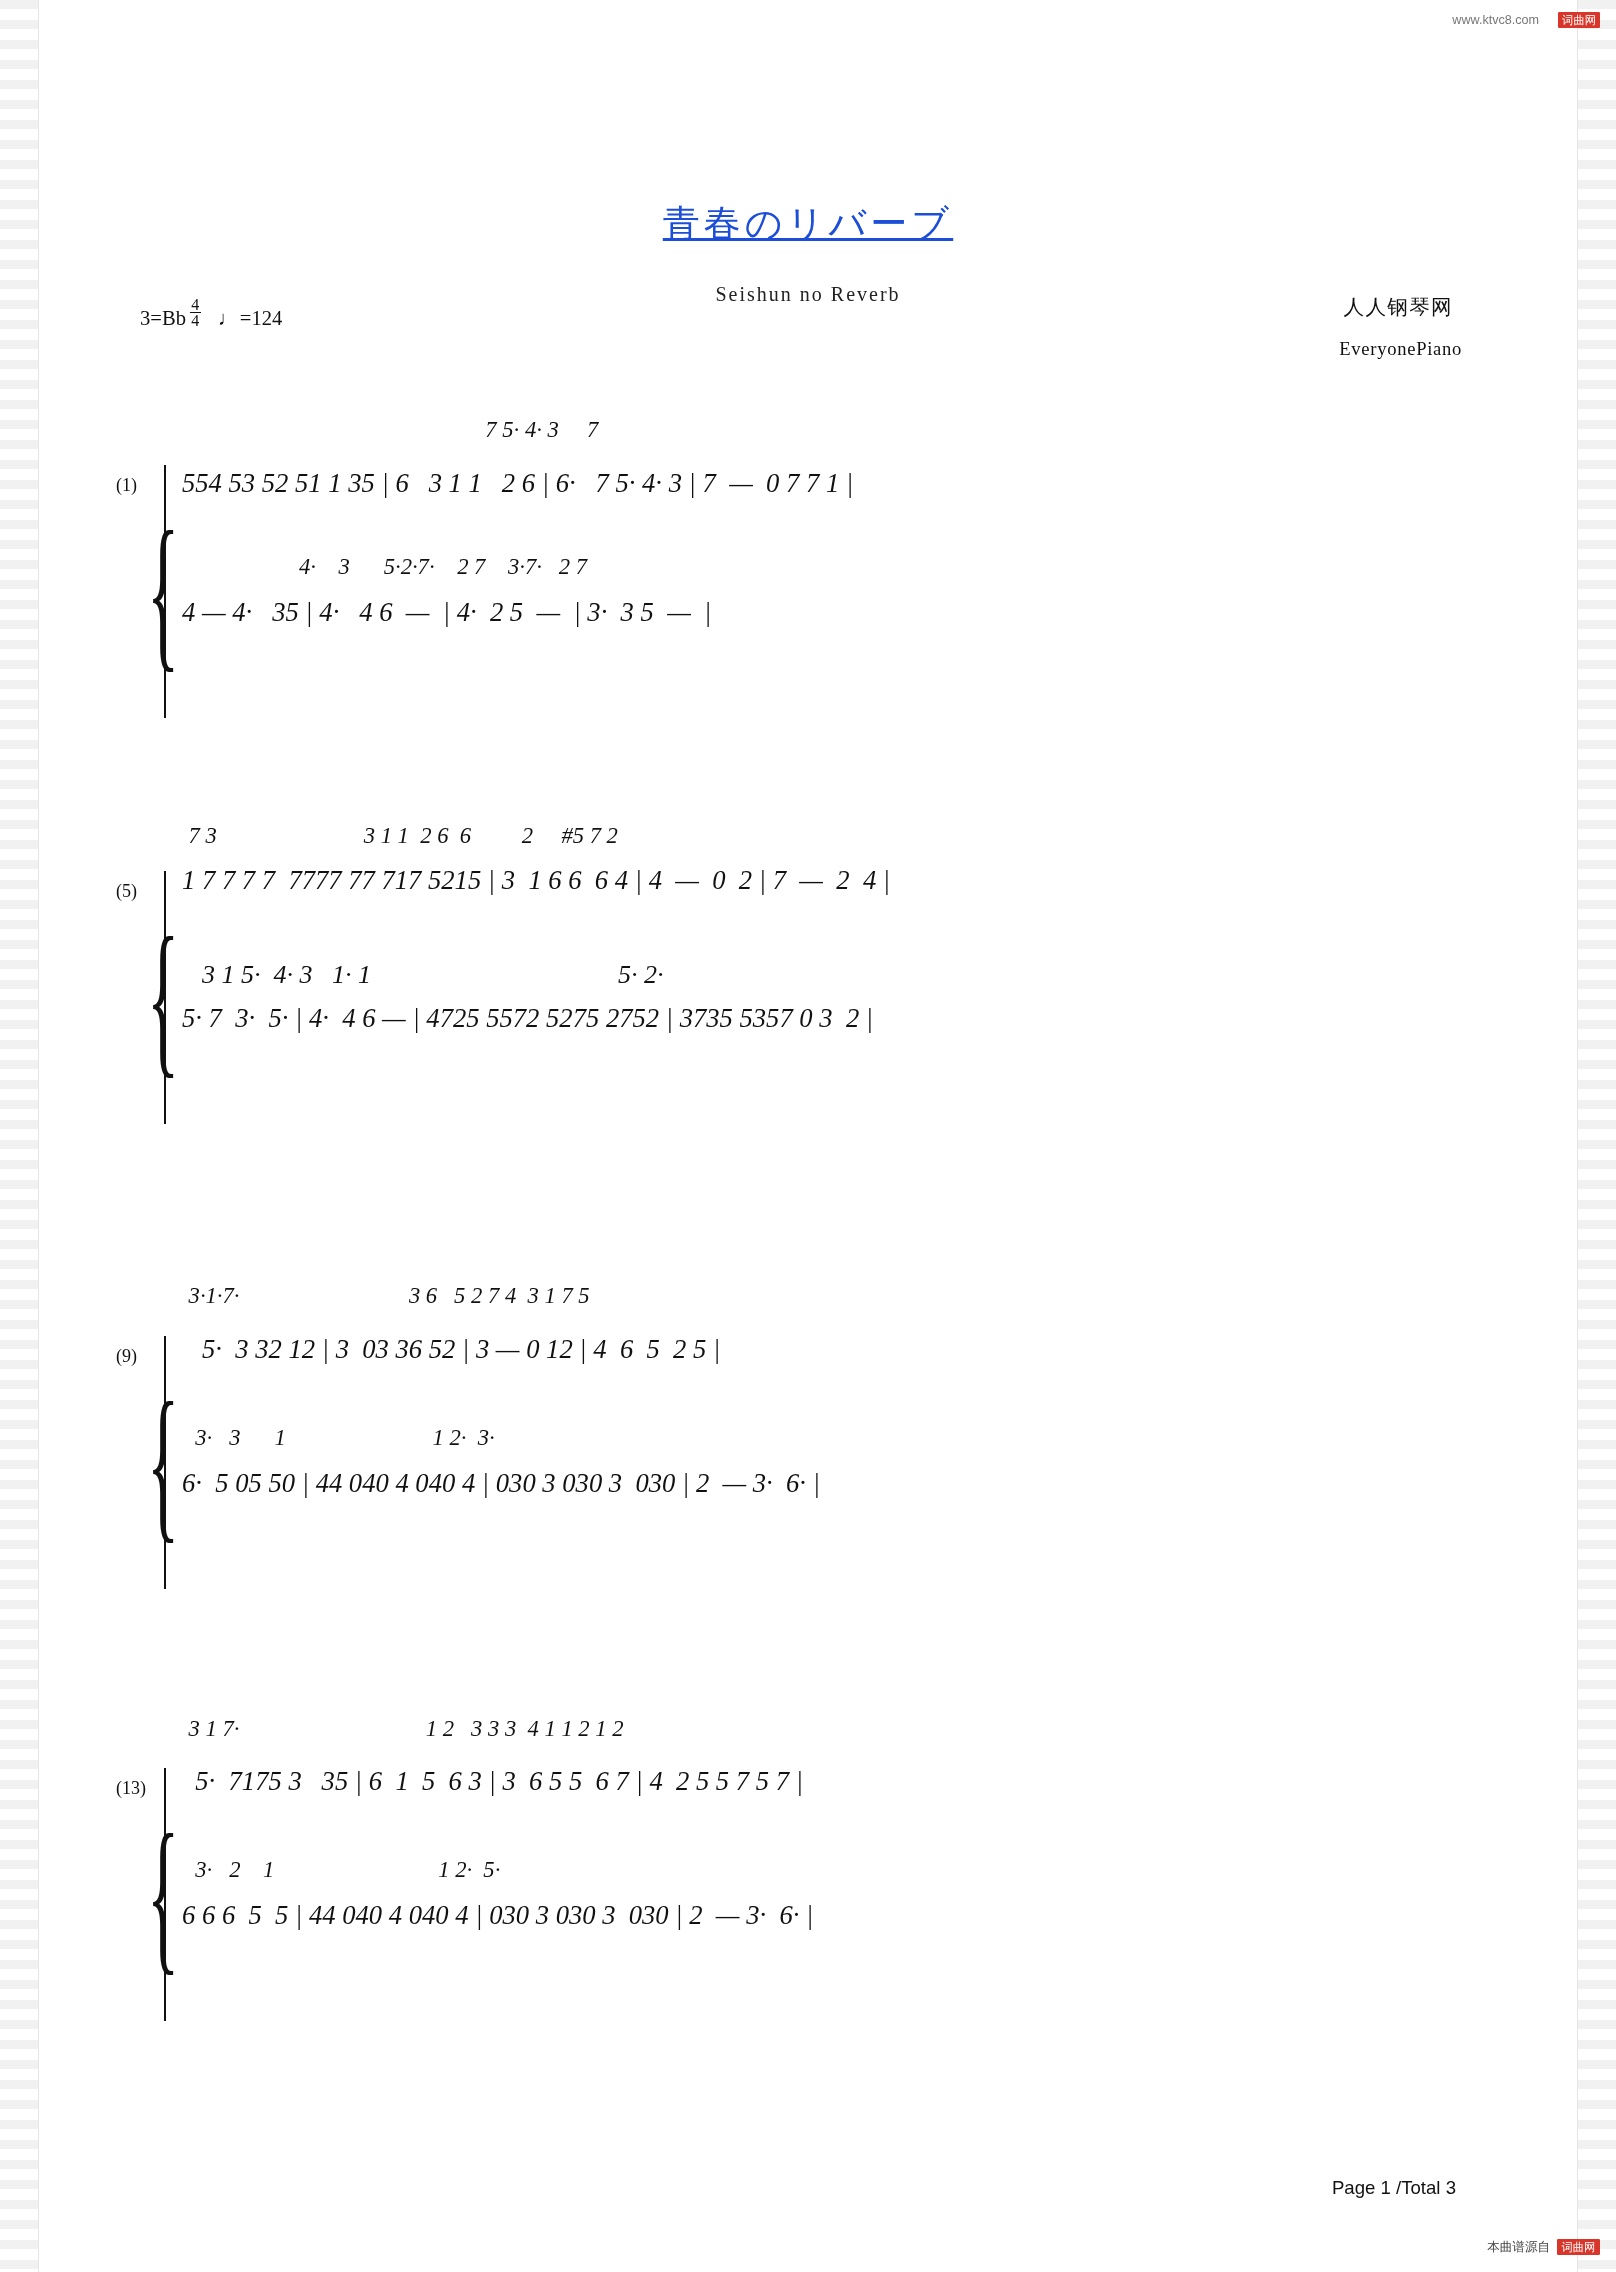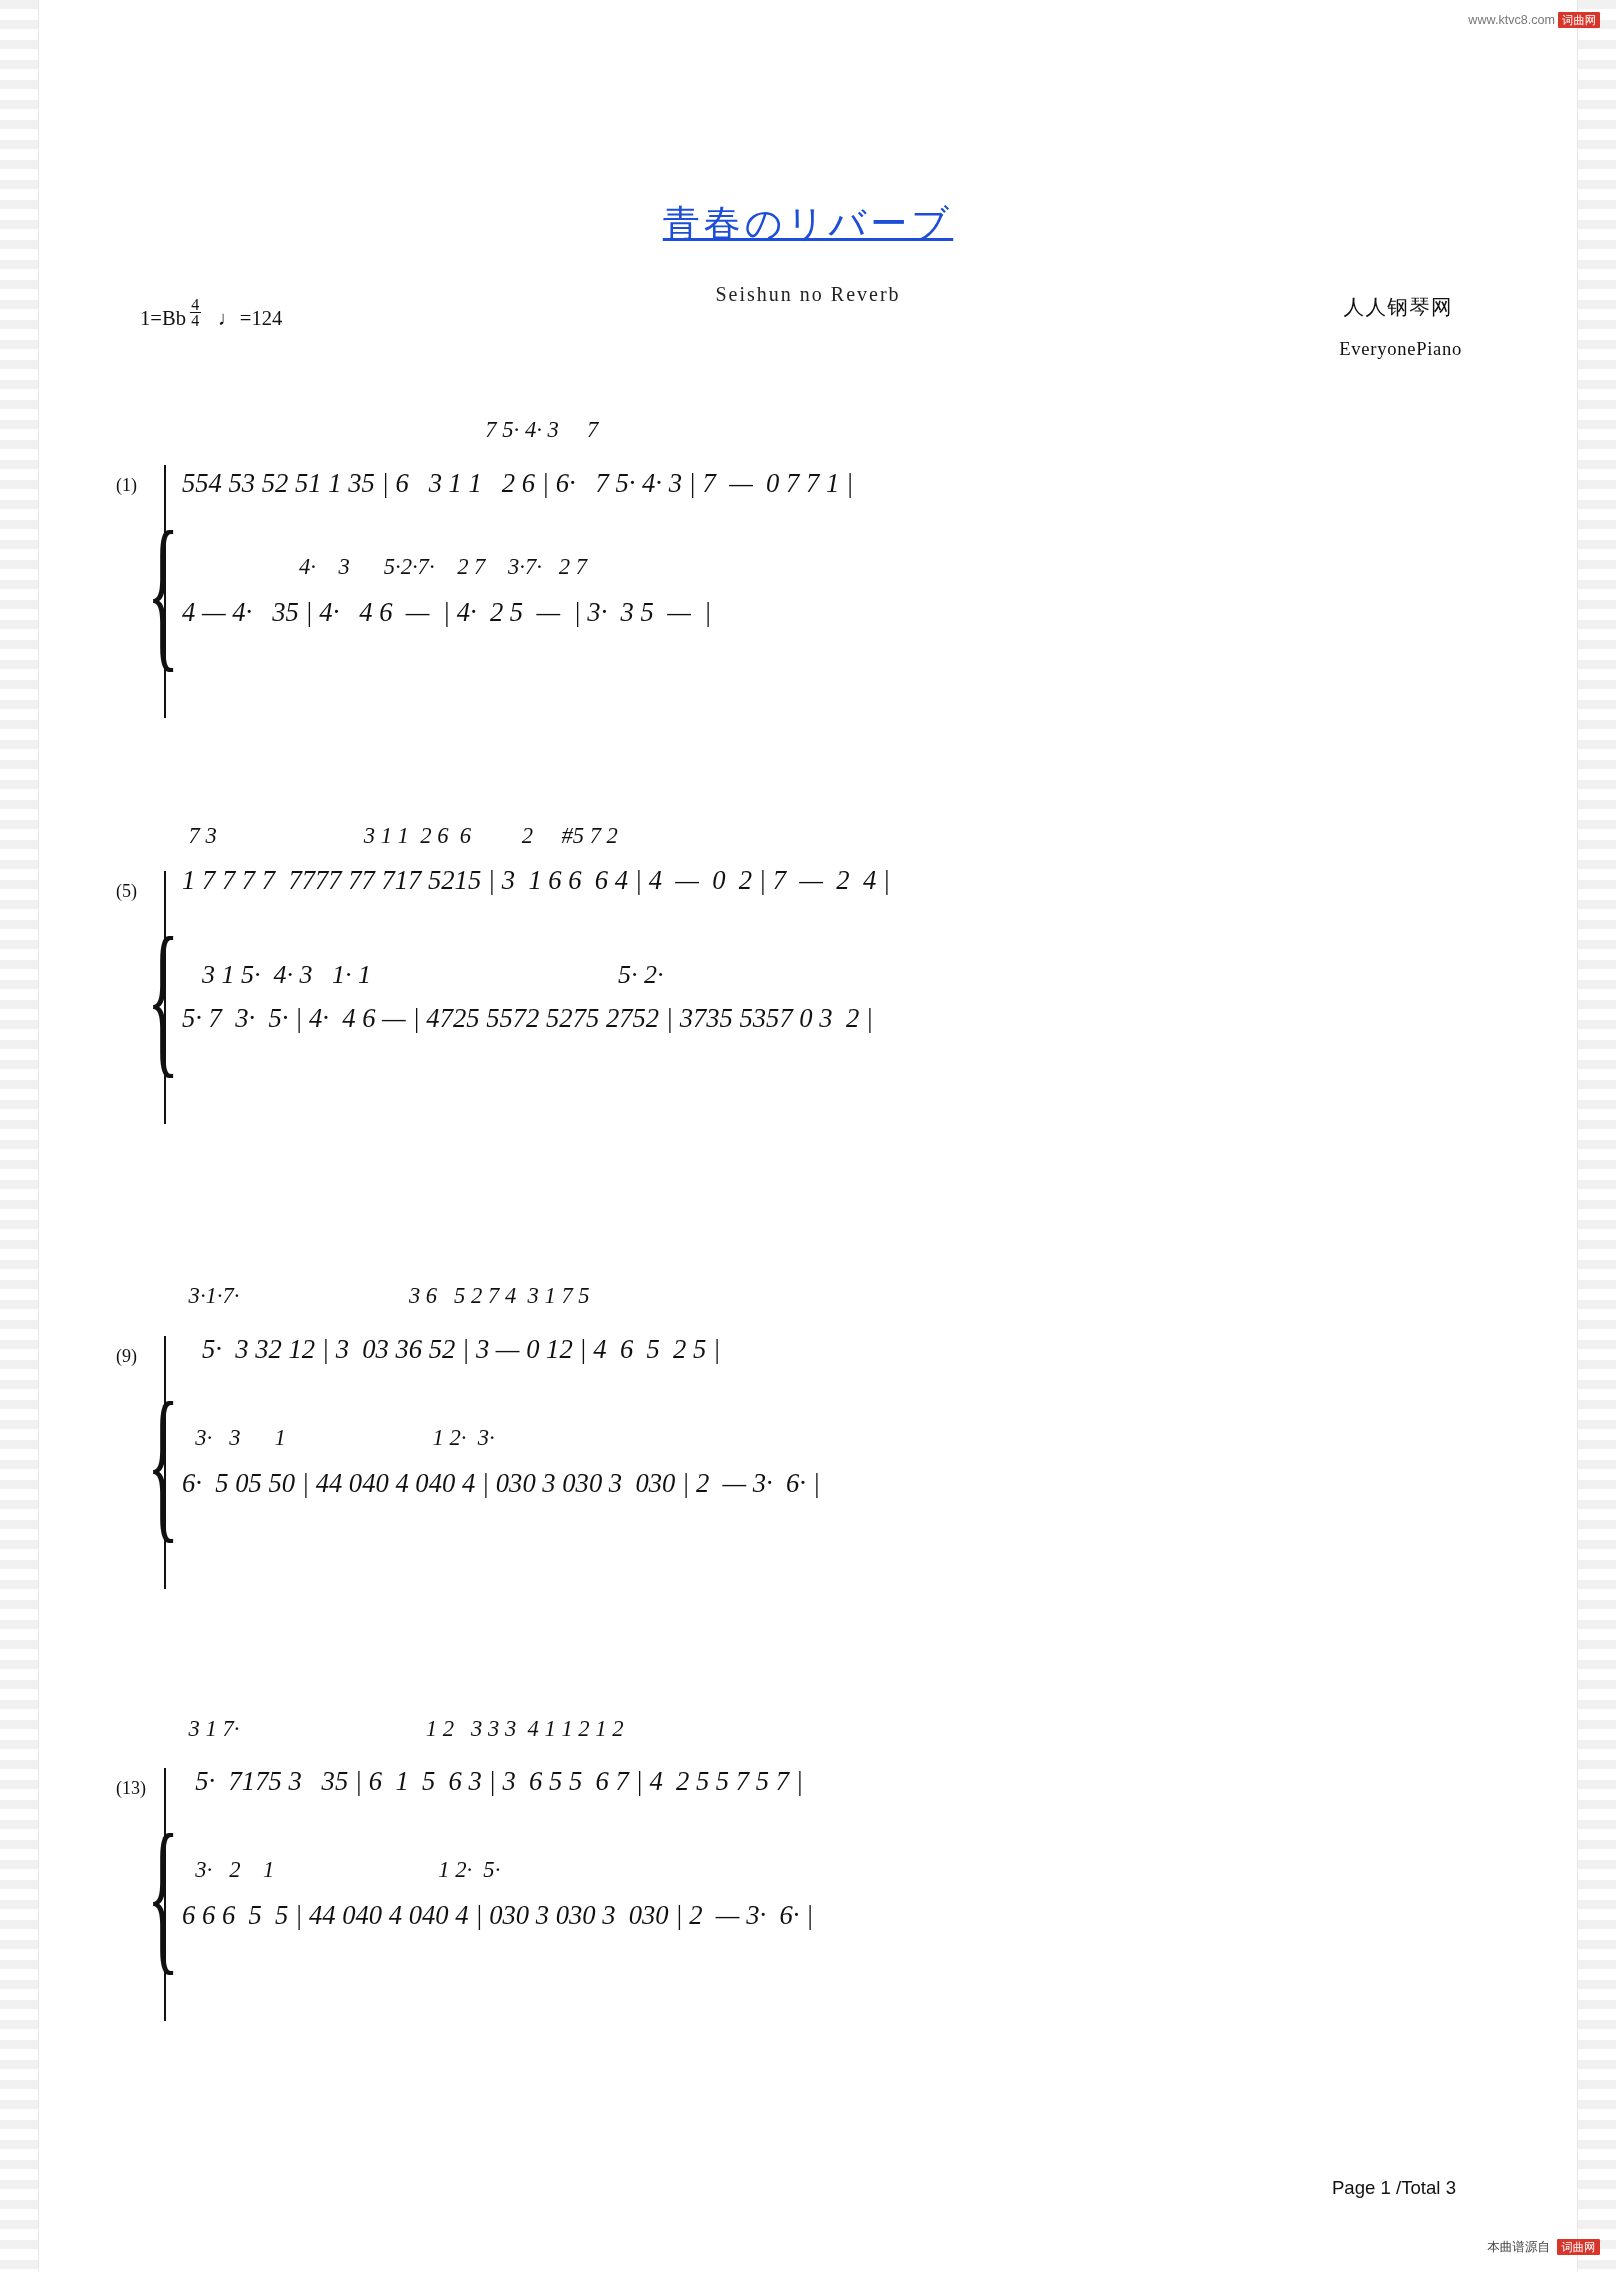--- a/index.html
+++ b/index.html
@@ -12,21 +12,21 @@
   }
   .page {
     position:absolute; inset:0;
     background:#fff;
   }
   
   .watermark-top {
     position:absolute; top:12px; right:16px;
     font-family:"Liberation Sans", sans-serif;
     font-size:12.6px; color:#777;
-    display:flex; align-items:center; gap:3px;
+    display:flex; align-items:center; gap:19px;
   }
   .watermark-top .wm-badge {
     background:#d8362a; color:#fff; padding:0.7px 4px; font-size:11.3px; border-radius:1.3px;
   }
   .watermark-bottom {
     position:absolute; bottom:17.3px; right:16px;
     font-family:"Liberation Sans", sans-serif;
     font-size:12.6px; color:#444;
     display:flex; align-items:center; gap:6.6px;
   }
@@ -142,21 +142,21 @@
 
   <div class="watermark-top">
     <span>www.ktvc8.com</span>
     <span class="wm-badge">词曲网</span>
   </div>
 
   <div class="title">青春のリバーブ</div>
   <div class="subtitle">Seishun no Reverb</div>
 
   <div class="key-tempo">
-    <span>1=Bb</span>
+    <span>3=Bb</span>
     <span class="frac">
       <span class="num">4</span>
       <span>4</span>
     </span>
     <span class="tempo">
       <span class="quarter-note">♩</span>
       <span>=124</span>
     </span>
   </div>
 

